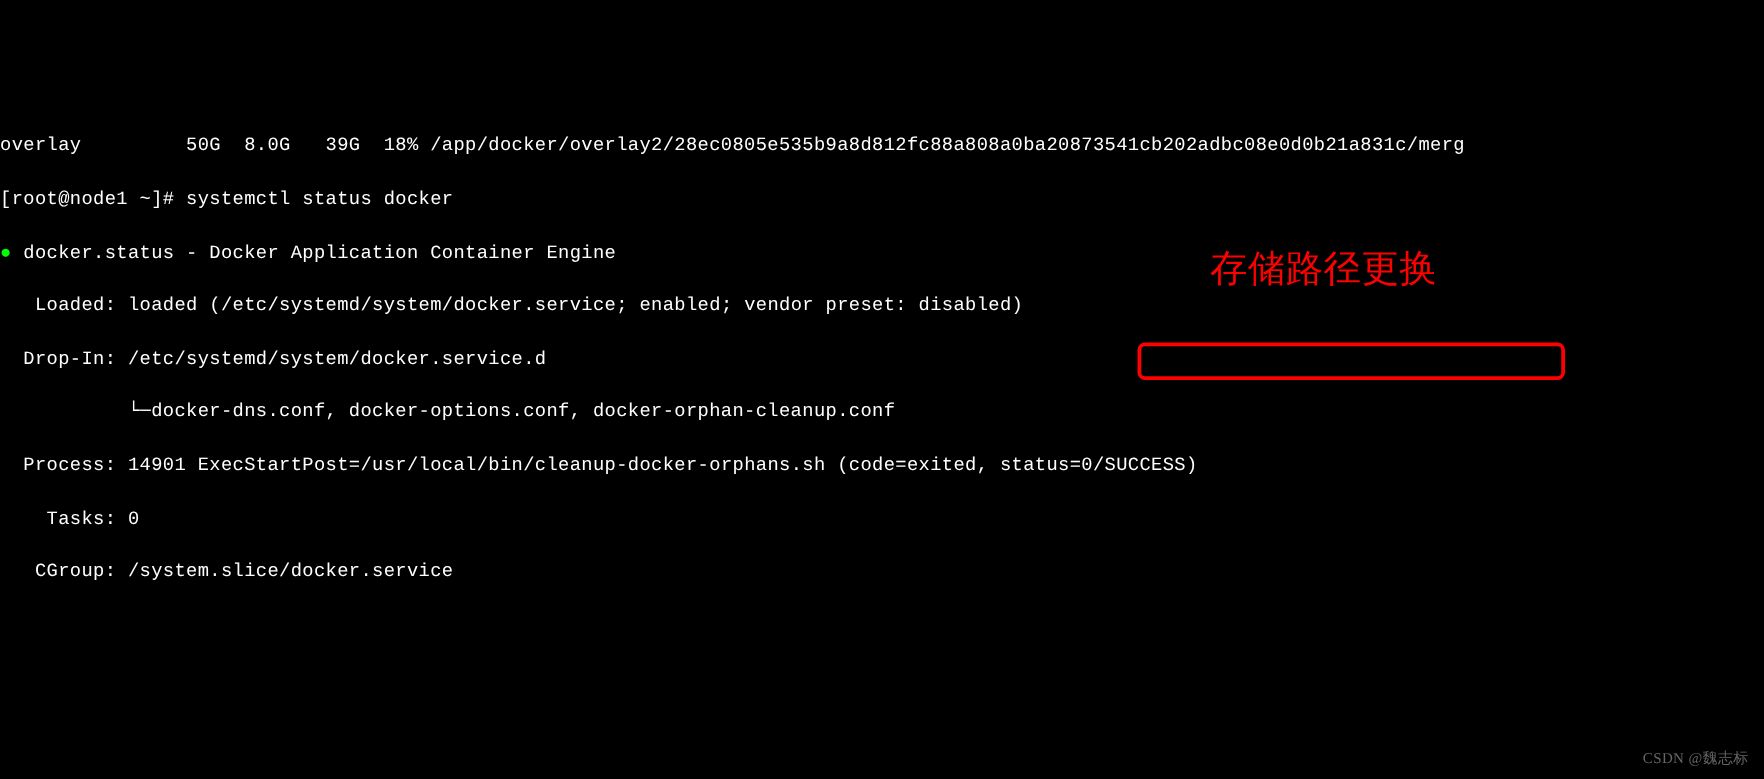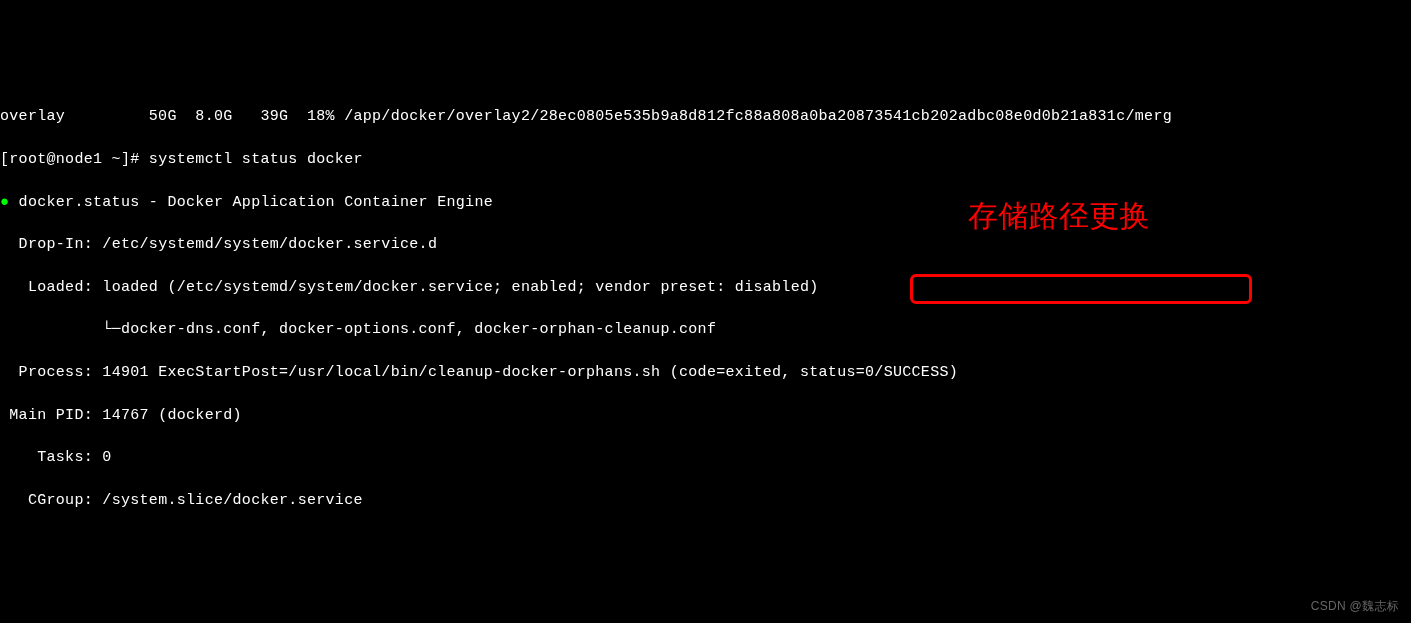--- a/index.html
+++ b/index.html
@@ -47,39 +47,38 @@
       top: 274px;
       left: 910px;
       width: 342px;
       height: 30px;
     }
     .watermark {
       position: absolute;
       bottom: 8px;
       right: 12px;
       color: #666666;
-      font-family: Liberation Sans, sans-serif;
+      font-family: Liberation Serif, serif;
       font-size: 12px;
       margin-top: 28px;
     }
   </style>
 </head>
 <body>
 
 
 
 <div class="terminal">
 <div class="line">overlay         50G  8.0G   39G  18% /app/docker/overlay2/28ec0805e535b9a8d812fc88a808a0ba20873541cb202adbc08e0d0b21a831c/merg</div>
 <div class="line"><span>[root@node1 ~]# </span><span>systemctl status docker</span></div>
 <div class="line"><span class="dot-green">● </span><span>docker.status - Docker Application Container Engine</span></div>
+<div class="line"><span>   Loaded: </span><span>loaded (/etc/systemd/system/docker.service; enabled; vendor preset: disabled)</span></div>
 <div class="line"><span>  Drop-In: </span><span>/etc/systemd/system/docker.service.d</span></div>
-<div class="line"><span>   Loaded: </span><span>loaded (/etc/systemd/system/docker.service; enabled; vendor preset: disabled)</span></div>
 <div class="line">           └─docker-dns.conf, docker-options.conf, docker-orphan-cleanup.conf</div>
 <div class="line"><span>  Process: </span><span>14901 ExecStartPost=/usr/local/bin/cleanup-docker-orphans.sh (code=exited, status=0/SUCCESS)</span></div>
-<div class="line"><span> Main PID: </span><span>14767 (dockerd)</span></div>
 <div class="line"><span>    Tasks: </span><span>0</span></div>
 <div class="line"><span>   CGroup: </span><span>/system.slice/docker.service</span></div>
 
 <div class="line"></div>
 
 
 
 
 
 

